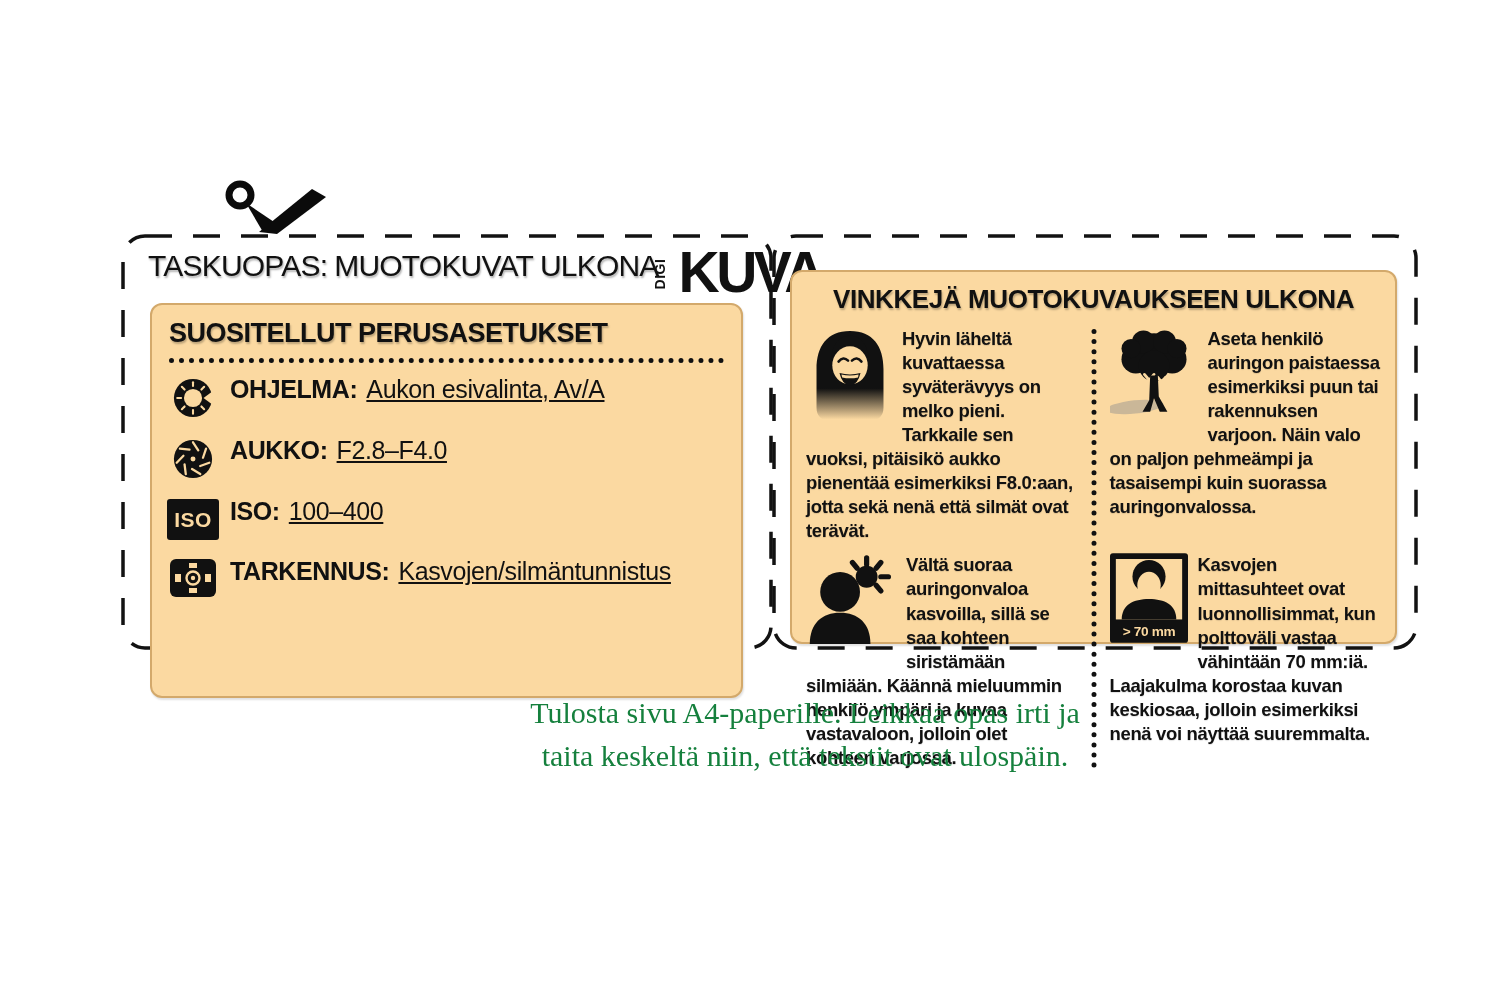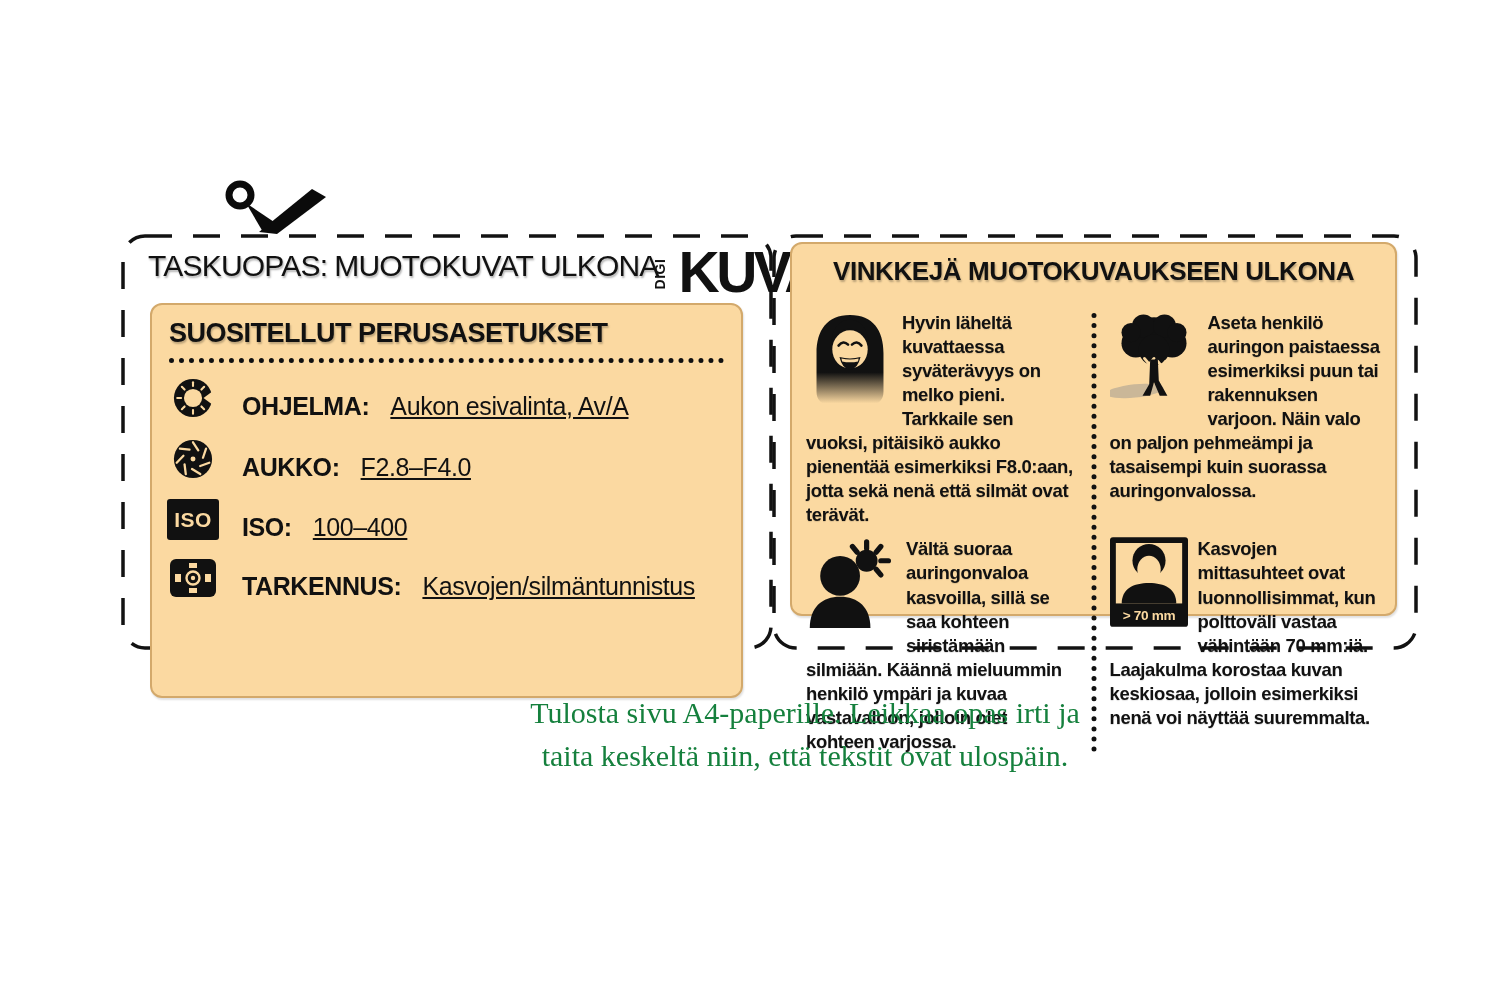--- a/index.html
+++ b/index.html
@@ -23,30 +23,30 @@
   .logo-digi-box{width:20px;height:50px;position:relative;}
   .logo-digi{position:absolute;left:-14px;top:18px;transform:rotate(-90deg);font-size:14px;font-weight:900;letter-spacing:0.5px;}
   .logo-kuva{font-size:57px;font-weight:900;letter-spacing:-3.5px;line-height:1;}
 
   
   .panel{position:absolute;background:var(--panel-bg);border:2px solid var(--panel-border);border-radius:12px;box-sizing:border-box;box-shadow:1px 2px 2px rgba(0,0,0,0.12);}
   .settings-panel{left:150px;top:303px;width:593px;height:395px;padding:13px 17px 10px 17px;}
   .panel-title{font-size:27px;font-weight:900;letter-spacing:-0.5px;text-shadow:1px 2px 2px rgba(0,0,0,0.25);}
   .dotted-rule{margin-top:9px;height:0;border-bottom:5px dotted var(--ink);}
   .settings-rows{margin-top:4px;height:242px;display:flex;flex-direction:column;justify-content:space-around;}
-  .setting-row{display:flex;align-items:flex-end;gap:25px;font-size:25px;line-height:1;}
+  .setting-row{display:flex;align-items:flex-start;gap:13px;font-size:25px;line-height:1;}
   .s-icon{flex:0 0 auto;display:inline-flex;align-items:center;justify-content:center;width:48px;}
   .s-label{font-weight:800;letter-spacing:-0.4px;white-space:nowrap;}
   .s-value{font-weight:400;letter-spacing:-0.4px;white-space:nowrap;margin-left:-4px;text-decoration:underline;}
   .iso-badge{background:var(--ink);color:var(--panel-bg);font-size:21px;font-weight:800;letter-spacing:0.5px;padding:10px 7px;border-radius:3px;}
 
   
-  .tips-panel{left:790px;top:242px;width:607px;height:374px;padding:12px 14px 10px 14px;}
+  .tips-panel{left:790px;top:270px;width:607px;height:374px;padding:12px 14px 10px 14px;}
   .tips-title{text-align:center;font-size:26px;font-weight:900;letter-spacing:-0.4px;text-shadow:1px 2px 2px rgba(0,0,0,0.25);}
-  .tips-grid{position:relative;margin-top:24px;display:grid;grid-template-columns:1fr 1fr;column-gap:32px;row-gap:10px;}
+  .tips-grid{position:relative;margin-top:12px;display:grid;grid-template-columns:1fr 1fr;column-gap:32px;row-gap:10px;}
   .v-dotted{position:absolute;left:50%;top:2px;bottom:2px;border-left:5px dotted var(--ink);transform:translateX(-2.5px);}
   .tip{font-size:18.5px;font-weight:700;letter-spacing:-0.35px;line-height:1.3;color:var(--ink);text-shadow:0 1px 1px rgba(0,0,0,0.12);}
   .tip-icon{float:left;margin:0 10px 2px 0;}
   .tip-icon.woman{margin-right:8px;}
 
   
   .caption{position:absolute;left:110px;top:692px;width:1390px;text-align:center;font-family:"Liberation Serif",serif;font-size:30px;line-height:1.42;color:#15803d;}
 </style>
 </head>
 <body>

